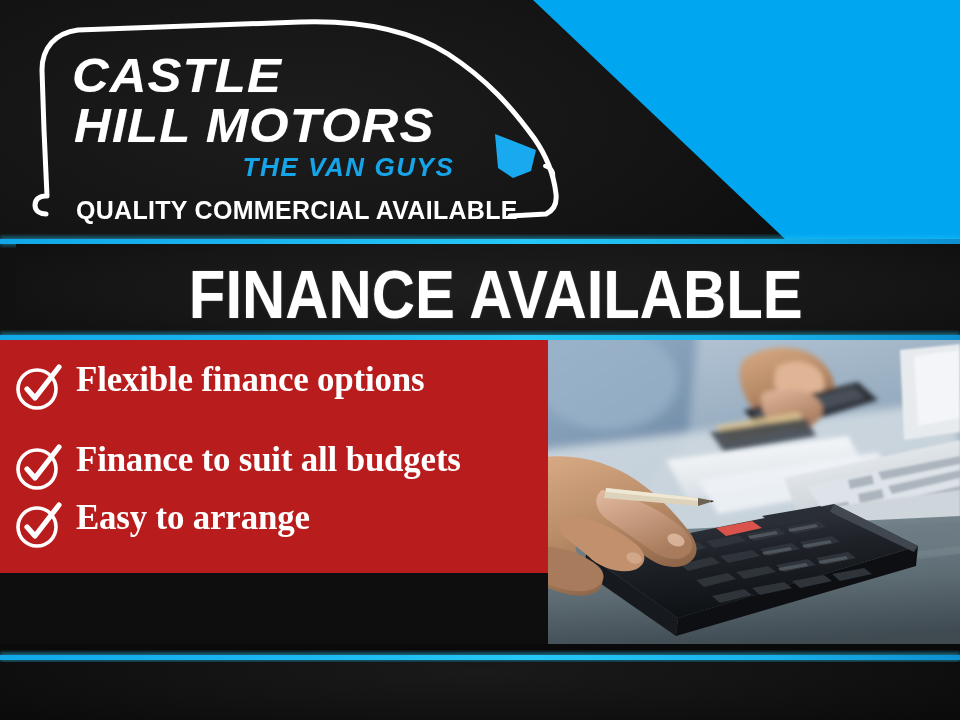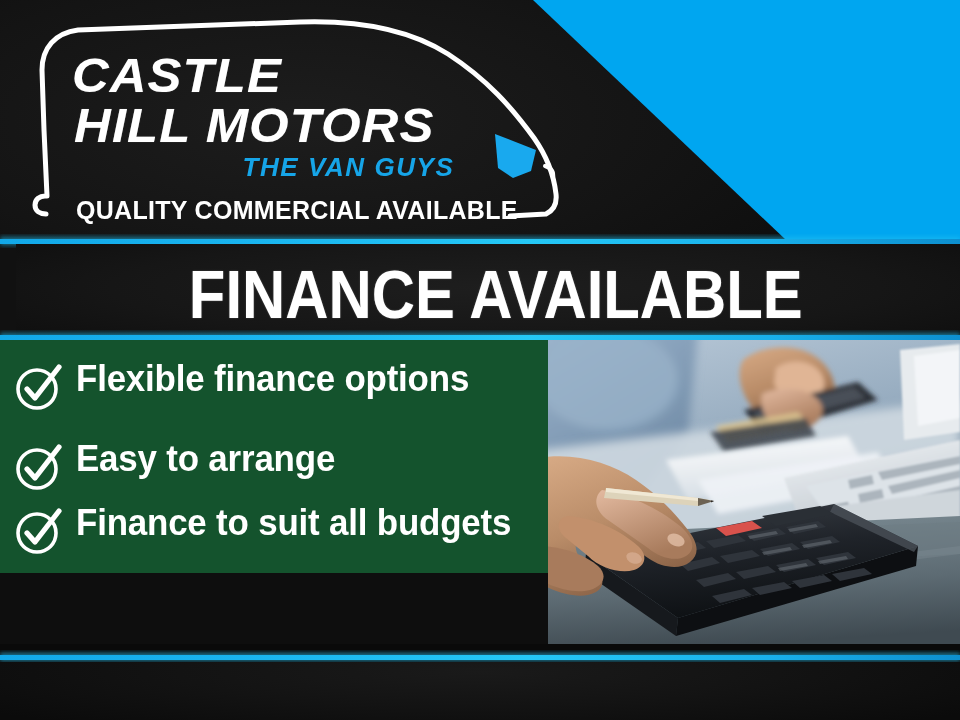--- a/index.html
+++ b/index.html
@@ -115,22 +115,23 @@
   }
 
   
   #body-area{
     position:absolute;left:0;top:340px;width:960px;height:312px;
     background:#0e0e0e;
     overflow:hidden;
   }
   #features{
     position:absolute;left:0;top:0;width:552px;height:233px;
-    background:#14532d;
+    background:#b91c1c;
     padding:14px 0 0 14px;
+    font-family:Liberation Serif, serif;
   }
   .feature-row{
     display:flex;
     align-items:flex-start;
     margin-bottom:12px;
   }
   .check-icon{
     flex:0 0 auto;
     width:50px;height:50px;
     margin-right:12px;
@@ -237,38 +238,38 @@
       <div class="feature-row" id="feature-row-1">
         <span class="check-icon">
           <svg width="50" height="50" viewBox="0 0 50 50">
             <circle cx="23" cy="27" r="19" fill="none" stroke="#ffffff" stroke-width="3.6"></circle>
             <path d="M13,27 L21,36 L45,5" fill="none" stroke="#ffffff" stroke-width="5.2" stroke-linecap="round" stroke-linejoin="round"></path>
           </svg>
         </span>
         <span class="feature-label">Flexible finance options</span>
       </div>
 
+      <div class="feature-row" id="feature-row-2">
+        <span class="check-icon">
+          <svg width="50" height="50" viewBox="0 0 50 50">
+            <circle cx="23" cy="27" r="19" fill="none" stroke="#ffffff" stroke-width="3.6"></circle>
+            <path d="M13,27 L21,36 L45,5" fill="none" stroke="#ffffff" stroke-width="5.2" stroke-linecap="round" stroke-linejoin="round"></path>
+          </svg>
+        </span>
+        <span class="feature-label">Finance to suit all budgets</span>
+      </div>
+
       <div class="feature-row" id="feature-row-3">
         <span class="check-icon">
           <svg width="50" height="50" viewBox="0 0 50 50">
             <circle cx="23" cy="27" r="19" fill="none" stroke="#ffffff" stroke-width="3.6"></circle>
             <path d="M13,27 L21,36 L45,5" fill="none" stroke="#ffffff" stroke-width="5.2" stroke-linecap="round" stroke-linejoin="round"></path>
           </svg>
         </span>
         <span class="feature-label">Easy to arrange</span>
-      </div>
-
-      <div class="feature-row" id="feature-row-2">
-        <span class="check-icon">
-          <svg width="50" height="50" viewBox="0 0 50 50">
-            <circle cx="23" cy="27" r="19" fill="none" stroke="#ffffff" stroke-width="3.6"></circle>
-            <path d="M13,27 L21,36 L45,5" fill="none" stroke="#ffffff" stroke-width="5.2" stroke-linecap="round" stroke-linejoin="round"></path>
-          </svg>
-        </span>
-        <span class="feature-label">Finance to suit all budgets</span>
       </div>
 
     </div>
 
     <div id="photo">
       <svg width="412" height="312" viewBox="0 0 412 312">
         <defs>
           <linearGradient id="bgwall" x1="0" y1="0" x2="0.3" y2="1">
             <stop offset="0%" stop-color="#b9c9d8"></stop>
             <stop offset="45%" stop-color="#93a9bd"></stop>

